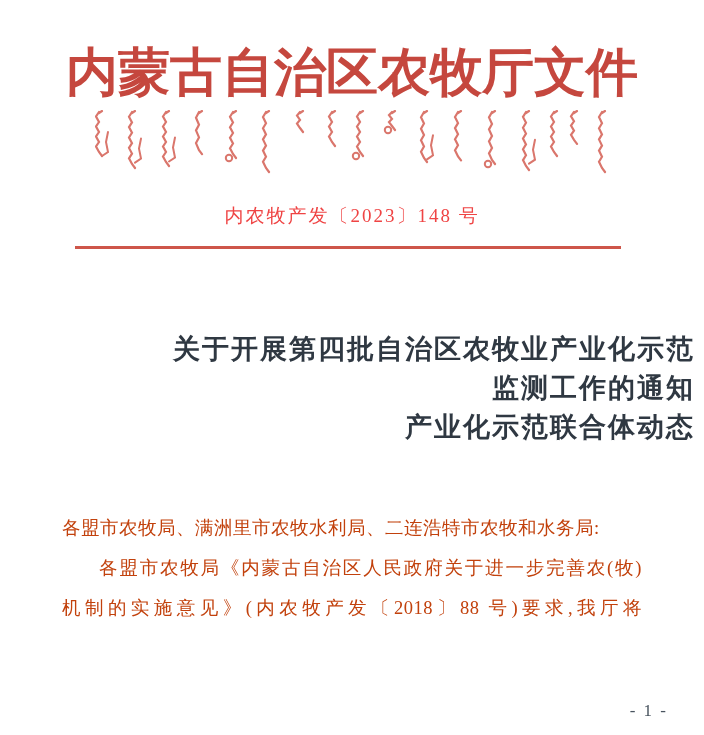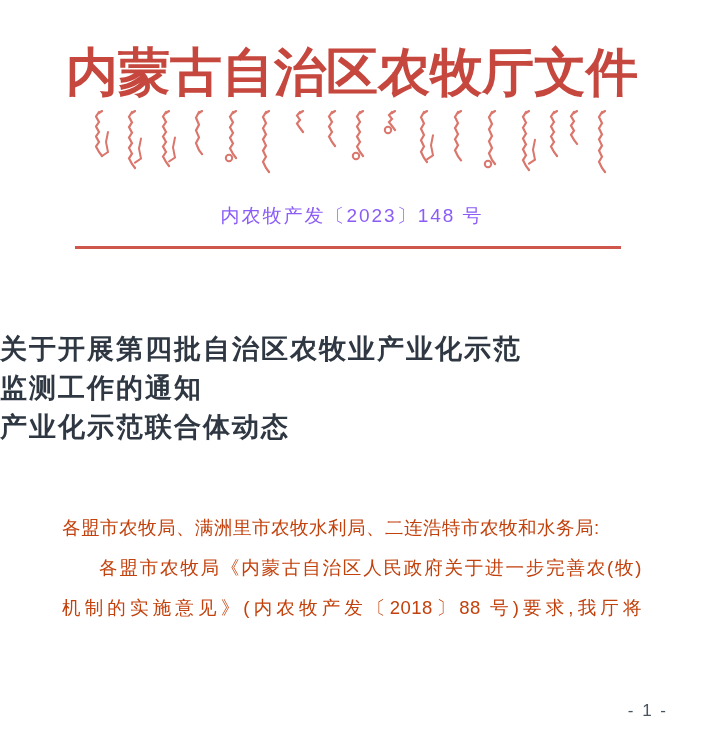--- a/index.html
+++ b/index.html
@@ -1,55 +1,56 @@
 <!DOCTYPE html>
 <html style="--masthead-red: #c5473e; --rule-red: #ce564a; --mongol-red: #da766c;"><head>
 <meta charset="utf-8">
 <style>
   html,body{margin:0;padding:0;background:#ffffff;}
   .page{
     position:relative;
     width:704px;height:735px;
     background:#ffffff;
     overflow:hidden;
-    font-family:Liberation Sans, sans-serif;
+    font-family:Liberation Serif, serif;
     border-radius:32px;
   }
   .masthead-title{
     position:absolute;top:38px;left:0;width:704px;
     text-align:center;
     font-size:52px;font-weight:bold;
     letter-spacing:0px;
     color:var(--masthead-red,#c5473e);
     white-space:nowrap;
   }
   .mongolian{
     position:absolute;top:110px;left:95px;
     width:512px;height:70px;
   }
   .doc-number{
     position:absolute;top:203px;left:0;width:704px;
     text-align:center;
     font-size:19px;
     letter-spacing:2px;
-    color:#8b5cf6;
+    color:#ef4444;
     white-space:nowrap;
   }
   .red-rule{
     position:absolute;top:246px;left:75px;
     width:546px;height:3px;
     background:var(--rule-red,#ce564a);
   }
   .headline{
     position:absolute;top:330px;left:0;width:676px;
-    text-align:left;
+    text-align:right;
     font-size:27px;font-weight:bold;
     line-height:39px;
     letter-spacing:2px;
     color:#2f3842;
+    padding-left:19px;
   }
   .headline div{white-space:nowrap;}
   .body-block{
     position:absolute;top:508px;left:62px;
     width:580px;
     font-size:18.5px;
     line-height:40px;
     color:#c2410c;
   }
   .salutation{

